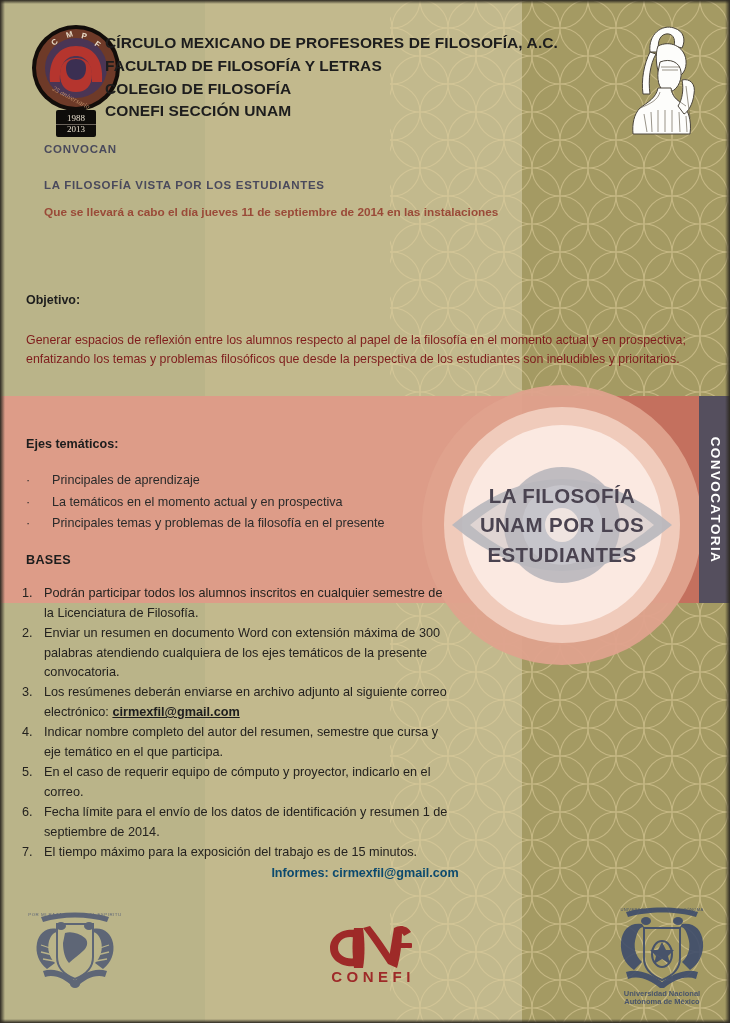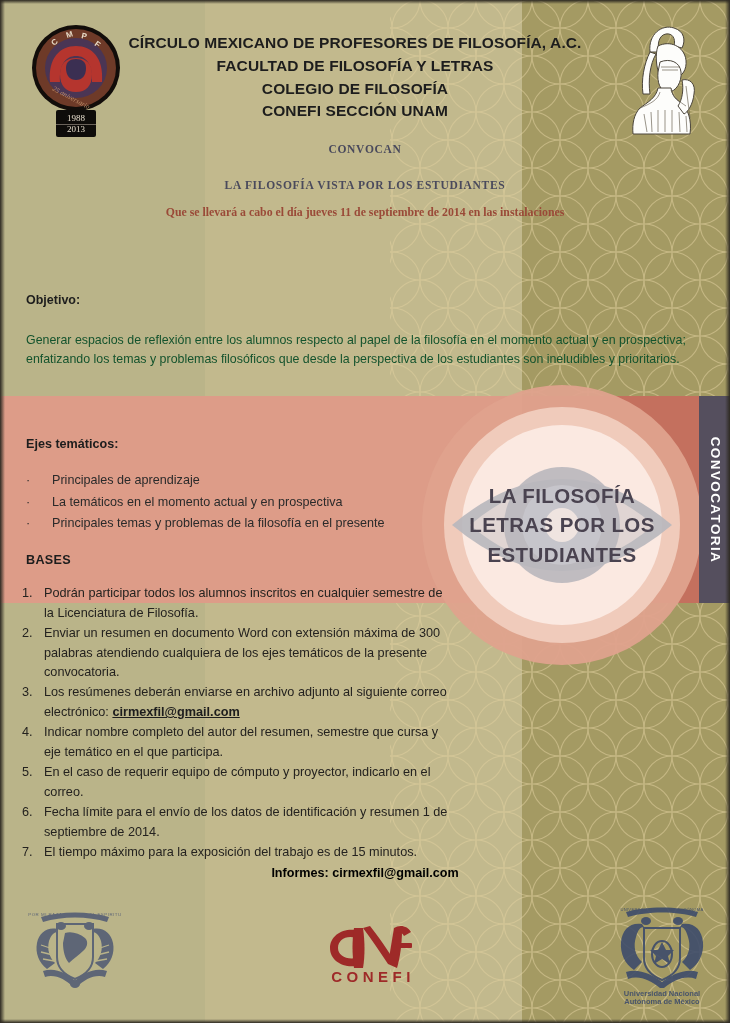--- a/index.html
+++ b/index.html
@@ -129,21 +129,21 @@
     font-weight: bold;
     letter-spacing: 1.4px;
   }
 
   
   .header-titles {
     position: absolute;
     top: 32px;
     left: 105px;
     width: 500px;
-    text-align: center;
+    text-align: left;
     z-index: 25;
     color: #1d1d1d;
     font-weight: bold;
     font-size: 15.5px;
     line-height: 1.47;
     letter-spacing: 0.1px;
   }
 
   
   .cmpf-logo {
@@ -161,25 +161,24 @@
     top: 22px;
     width: 98px;
     height: 116px;
     z-index: 25;
   }
 
   
   .convocan-block {
     position: absolute;
     top: 143px;
-    left: 60px;
+    left: 44px;
     width: 610px;
-    text-align: center;
-    z-index: 25;
-    font-family: Liberation Serif, serif;
+    text-align: left;
+    z-index: 25;
   }
   .convocan-line {
     color: #4a4a5c;
     font-weight: bold;
     font-size: 11.5px;
     letter-spacing: 0.7px;
     margin-bottom: 24px;
   }
   .convocan-line.l3 { margin-bottom: 12px; }
   .date-line {
@@ -198,21 +197,21 @@
     color: #1d1d1d;
     font-weight: bold;
     font-size: 12.5px;
   }
   .objetivo-body {
     position: absolute;
     top: 331px;
     left: 26px;
     width: 688px;
     z-index: 25;
-    color: #14532d;
+    color: #7f1d1d;
     font-size: 12.4px;
     line-height: 1.52;
   }
 
   
   .ejes-head {
     position: absolute;
     top: 437px;
     left: 26px;
     z-index: 25;
@@ -271,21 +270,21 @@
   }
 
   
   .informes {
     position: absolute;
     top: 866px;
     left: 0;
     width: 730px;
     text-align: center;
     z-index: 25;
-    color: #000000;
+    color: #0c4a6e;
     font-weight: bold;
     font-size: 12.6px;
   }
 
   
   .unam-shield-l {
     position: absolute;
     left: 27px;
     top: 905px;
     width: 96px;
@@ -347,21 +346,21 @@
       <path d="M 48 140 Q 140 62 232 140 Q 140 218 48 140 Z" fill="#fbe9e1" opacity="0.55"></path>
 
       <circle cx="140" cy="140" r="58" fill="#b9b7bd" opacity="0.9"></circle>
       <circle cx="140" cy="140" r="40" fill="#c8c7cc" opacity="0.85"></circle>
 
       <circle cx="140" cy="140" r="17" fill="#efe4e0"></circle>
     </svg>
   </div>
   <div class="badge-text">
     <div>LA FILOSOFÍA</div>
-    <div>LETRAS POR LOS</div>
+    <div>UNAM POR LOS</div>
     <div>ESTUDIANTES</div>
   </div>
 
   <div class="side-bar">
     <span>CONVOCATORIA</span>
   </div>
 
   <div class="cmpf-logo">
     <svg width="92" height="116" viewBox="0 0 92 116">
       <ellipse cx="46" cy="44" rx="44" ry="43" fill="#120d0a"></ellipse>

